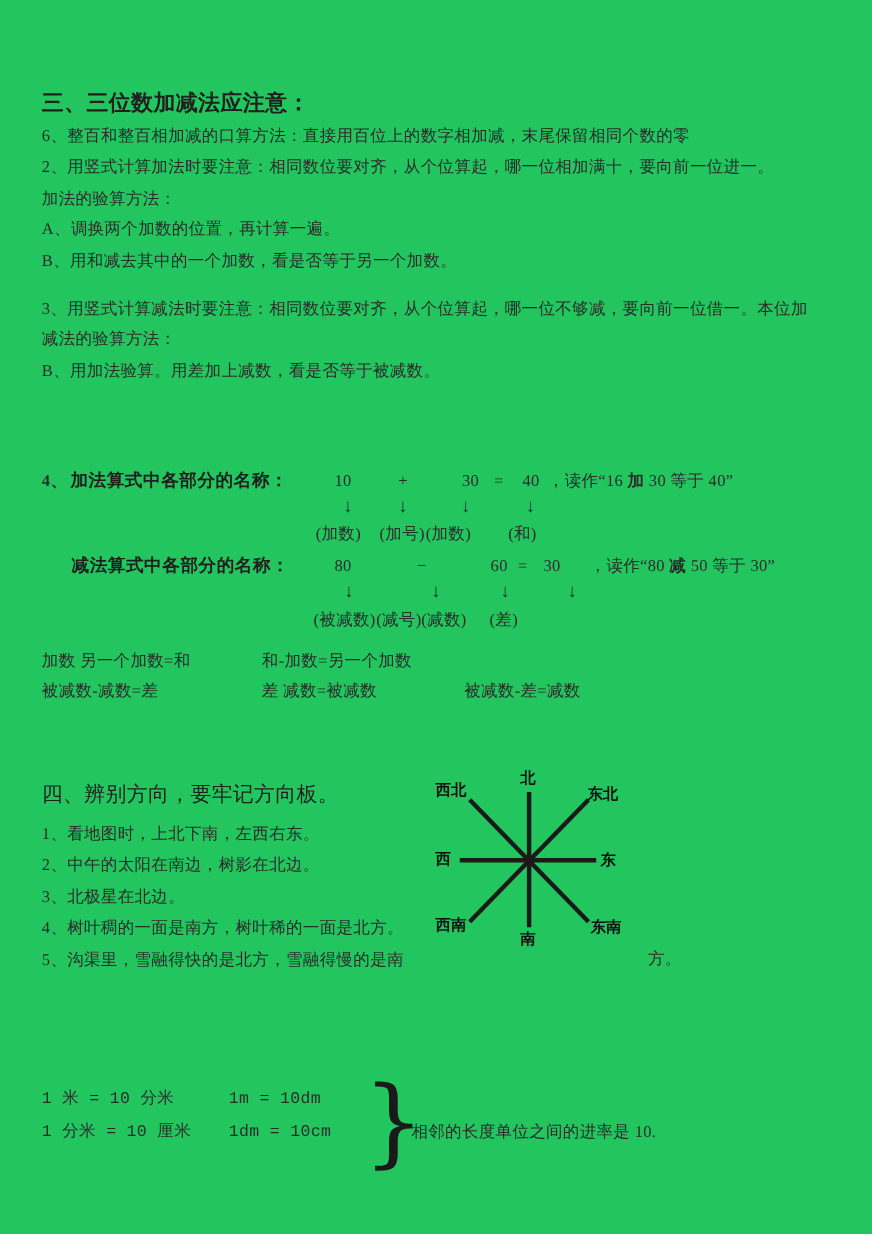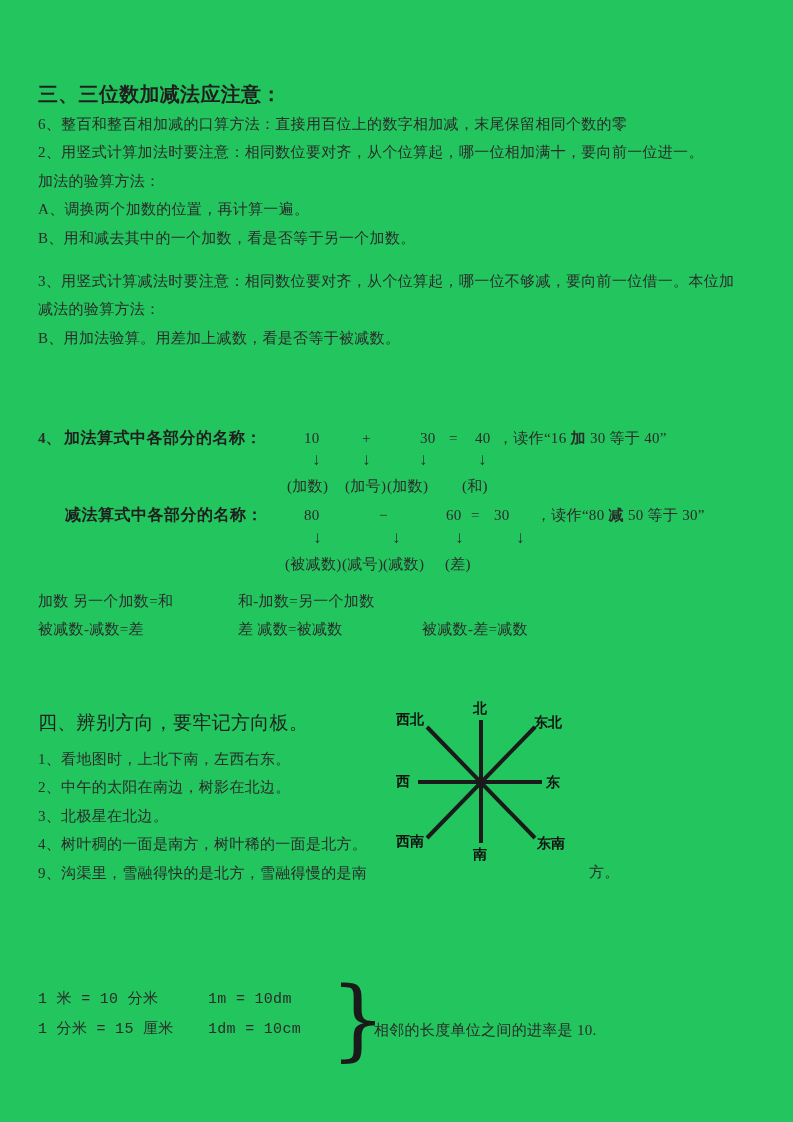--- a/index.html
+++ b/index.html
@@ -107,21 +107,21 @@
     <span style="left:422px">被减数-差=减数</span>
   </div>
 
   <div class="abs h2" style="left:38px;top:708px">四、辨别方向，要牢记方向板。</div>
 
   <div class="abs lines" style="left:38px;top:745px">
     <div class="ln">1、看地图时，上北下南，左西右东。</div>
     <div class="ln">2、中午的太阳在南边，树影在北边。</div>
     <div class="ln">3、北极星在北边。</div>
     <div class="ln">4、树叶稠的一面是南方，树叶稀的一面是北方。</div>
-    <div class="ln">9、沟渠里，雪融得快的是北方，雪融得慢的是南</div>
+    <div class="ln">5、沟渠里，雪融得快的是北方，雪融得慢的是南</div>
   </div>
   <div class="abs" style="left:589px;top:858px;line-height:28px">方。</div>
 
   <div class="compass">
     <svg width="220" height="180" viewBox="0 0 220 180">
       <line x1="91" y1="30" x2="91" y2="153" stroke="#1a1a1a" stroke-width="4"></line>
       <line x1="28" y1="92" x2="152" y2="92" stroke="#1a1a1a" stroke-width="4"></line>
       <line x1="37" y1="37" x2="145" y2="148" stroke="#1a1a1a" stroke-width="4"></line>
       <line x1="37" y1="148" x2="145" y2="37" stroke="#1a1a1a" stroke-width="4"></line>
     </svg>
@@ -131,20 +131,20 @@
     <span class="clabel" style="left:6px;top:84px">西</span>
     <span class="clabel" style="left:156px;top:85px">东</span>
     <span class="clabel" style="left:6px;top:144px">西南</span>
     <span class="clabel" style="left:147px;top:146px">东南</span>
     <span class="clabel" style="left:83px;top:157px">南</span>
   </div>
 
 
   <div class="abs unit-row" style="left:38px;top:990px">1 米 = 10 分米</div>
   <div class="abs unit-row" style="left:208px;top:990px">1m = 10dm</div>
-  <div class="abs unit-row" style="left:38px;top:1020px">1 分米 = 15 厘米</div>
+  <div class="abs unit-row" style="left:38px;top:1020px">1 分米 = 10 厘米</div>
   <div class="abs unit-row" style="left:208px;top:1020px">1dm = 10cm</div>
 
   <div class="abs brace" style="left:330px;top:976px">}</div>
 
   <div class="abs note" style="left:374px;top:1020px">相邻的长度单位之间的进率是 10.</div>
 
 </div>
 
 </body></html>

